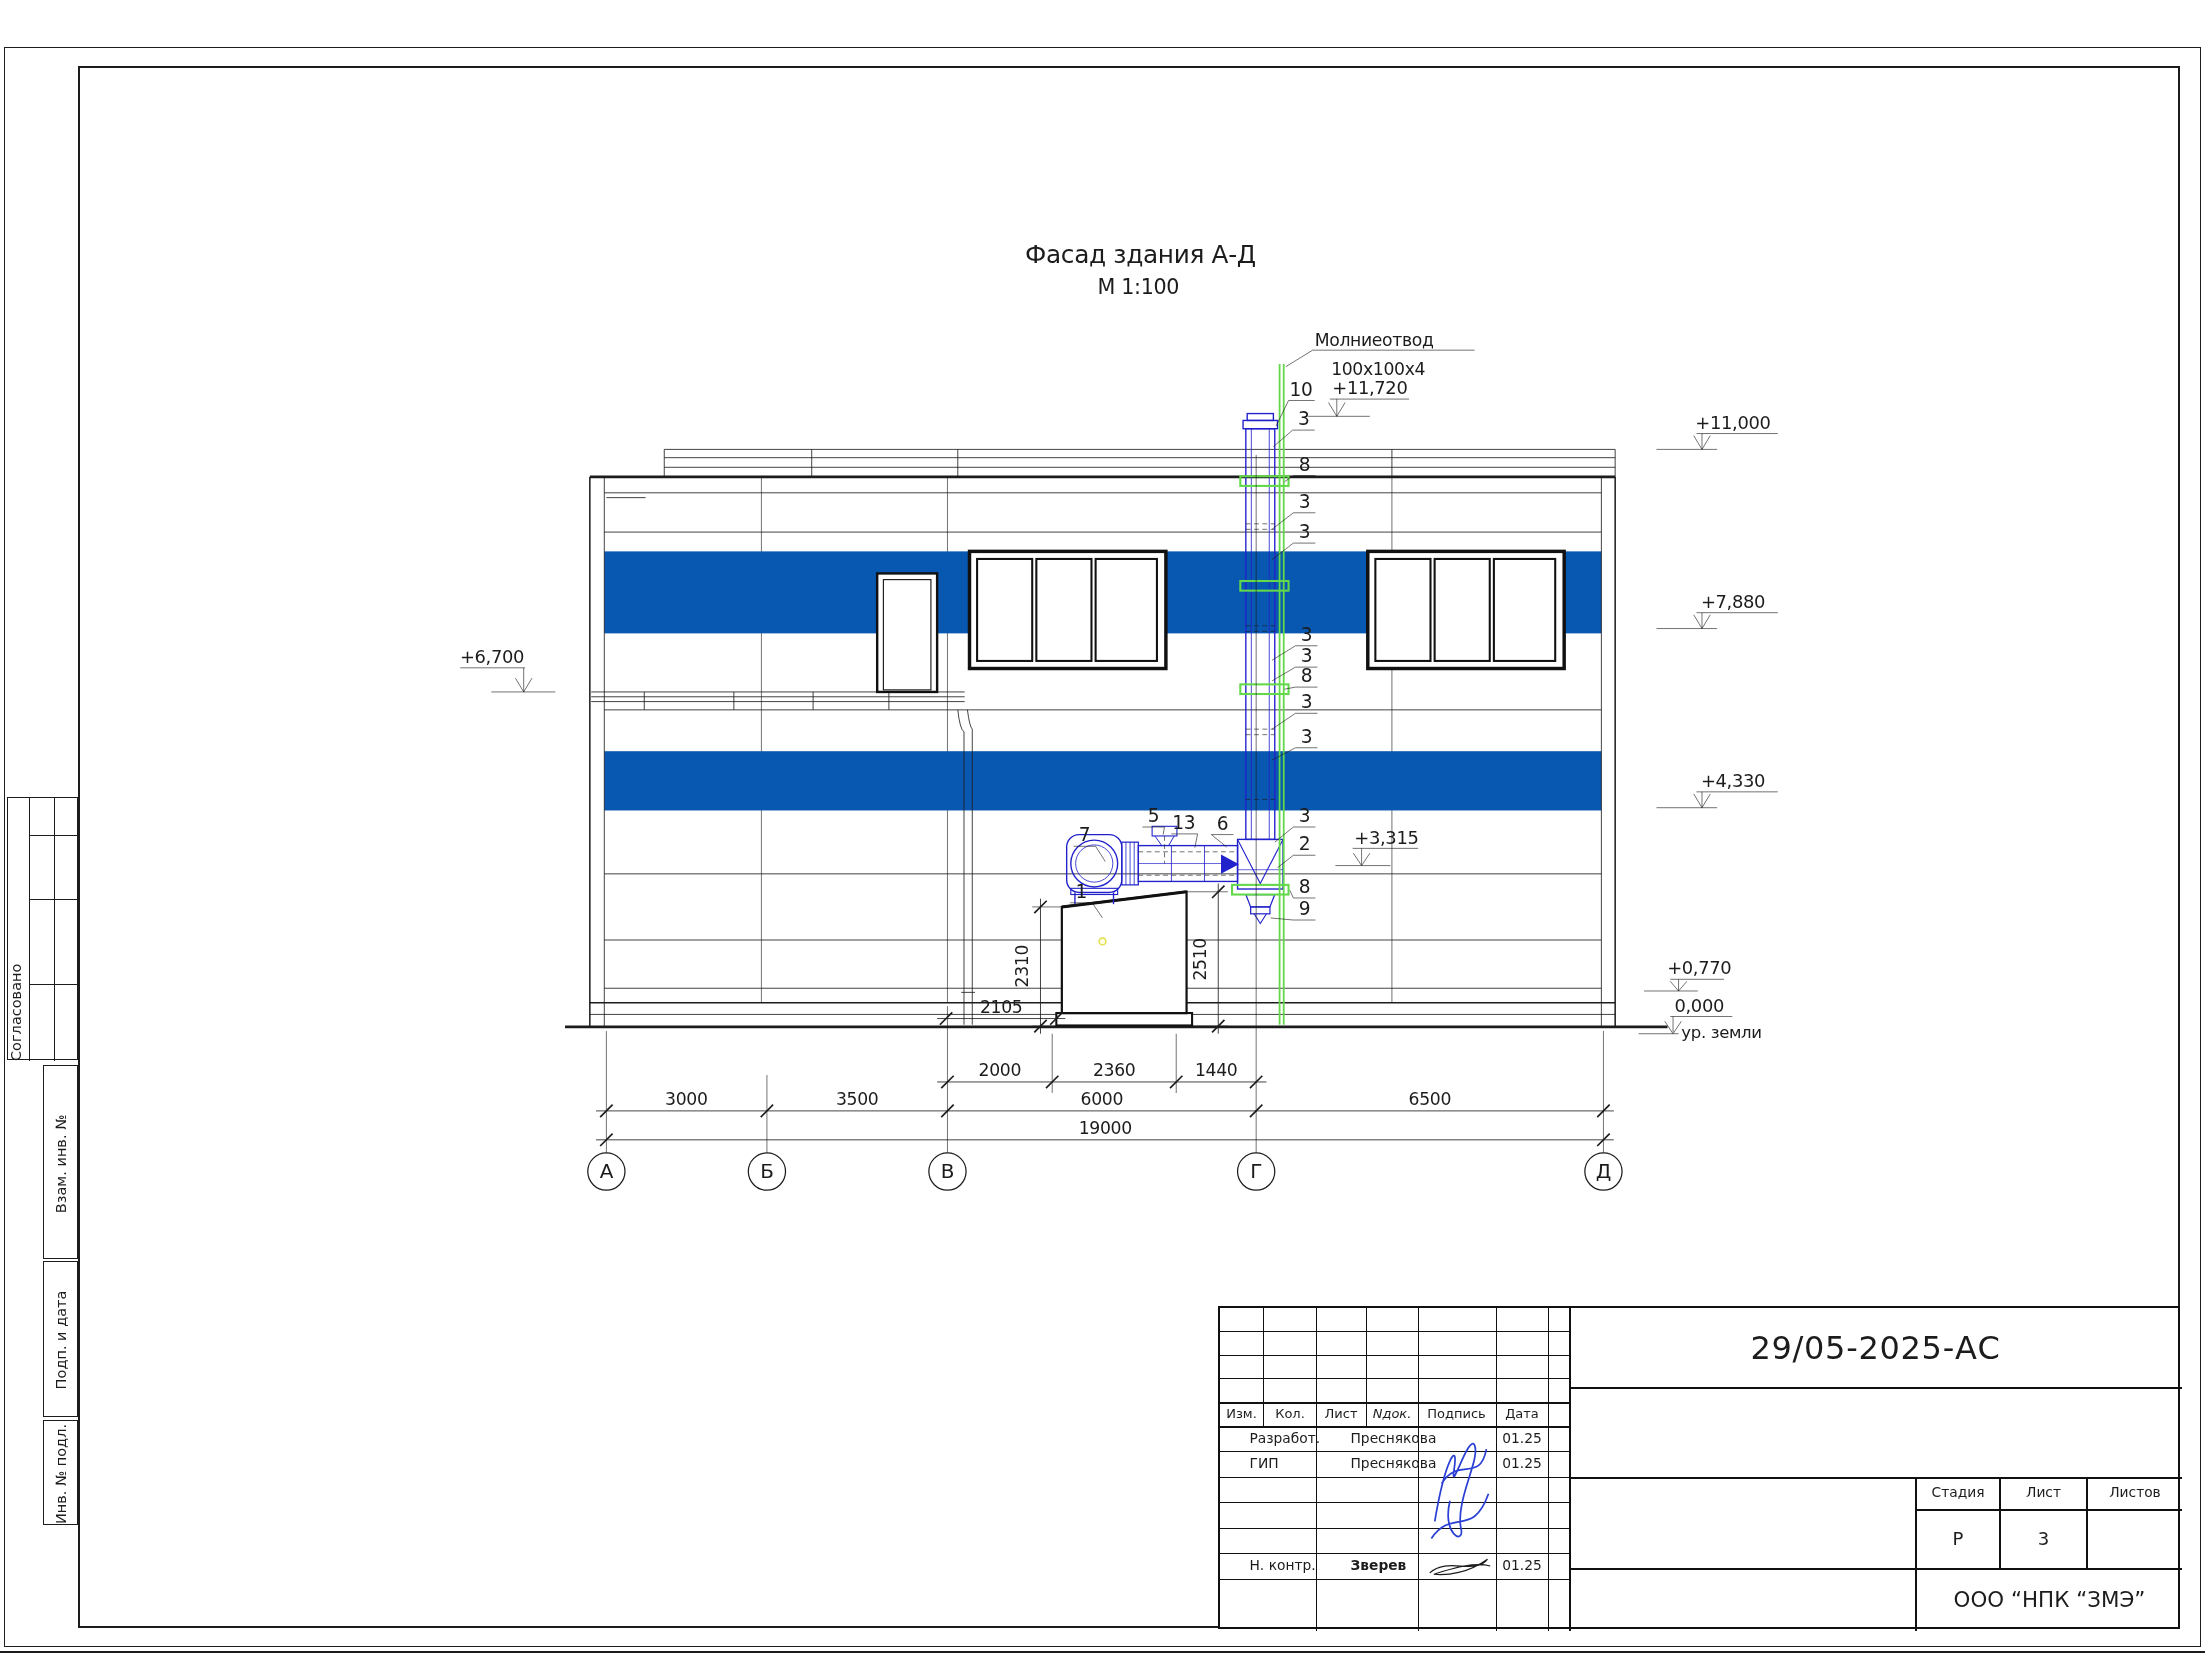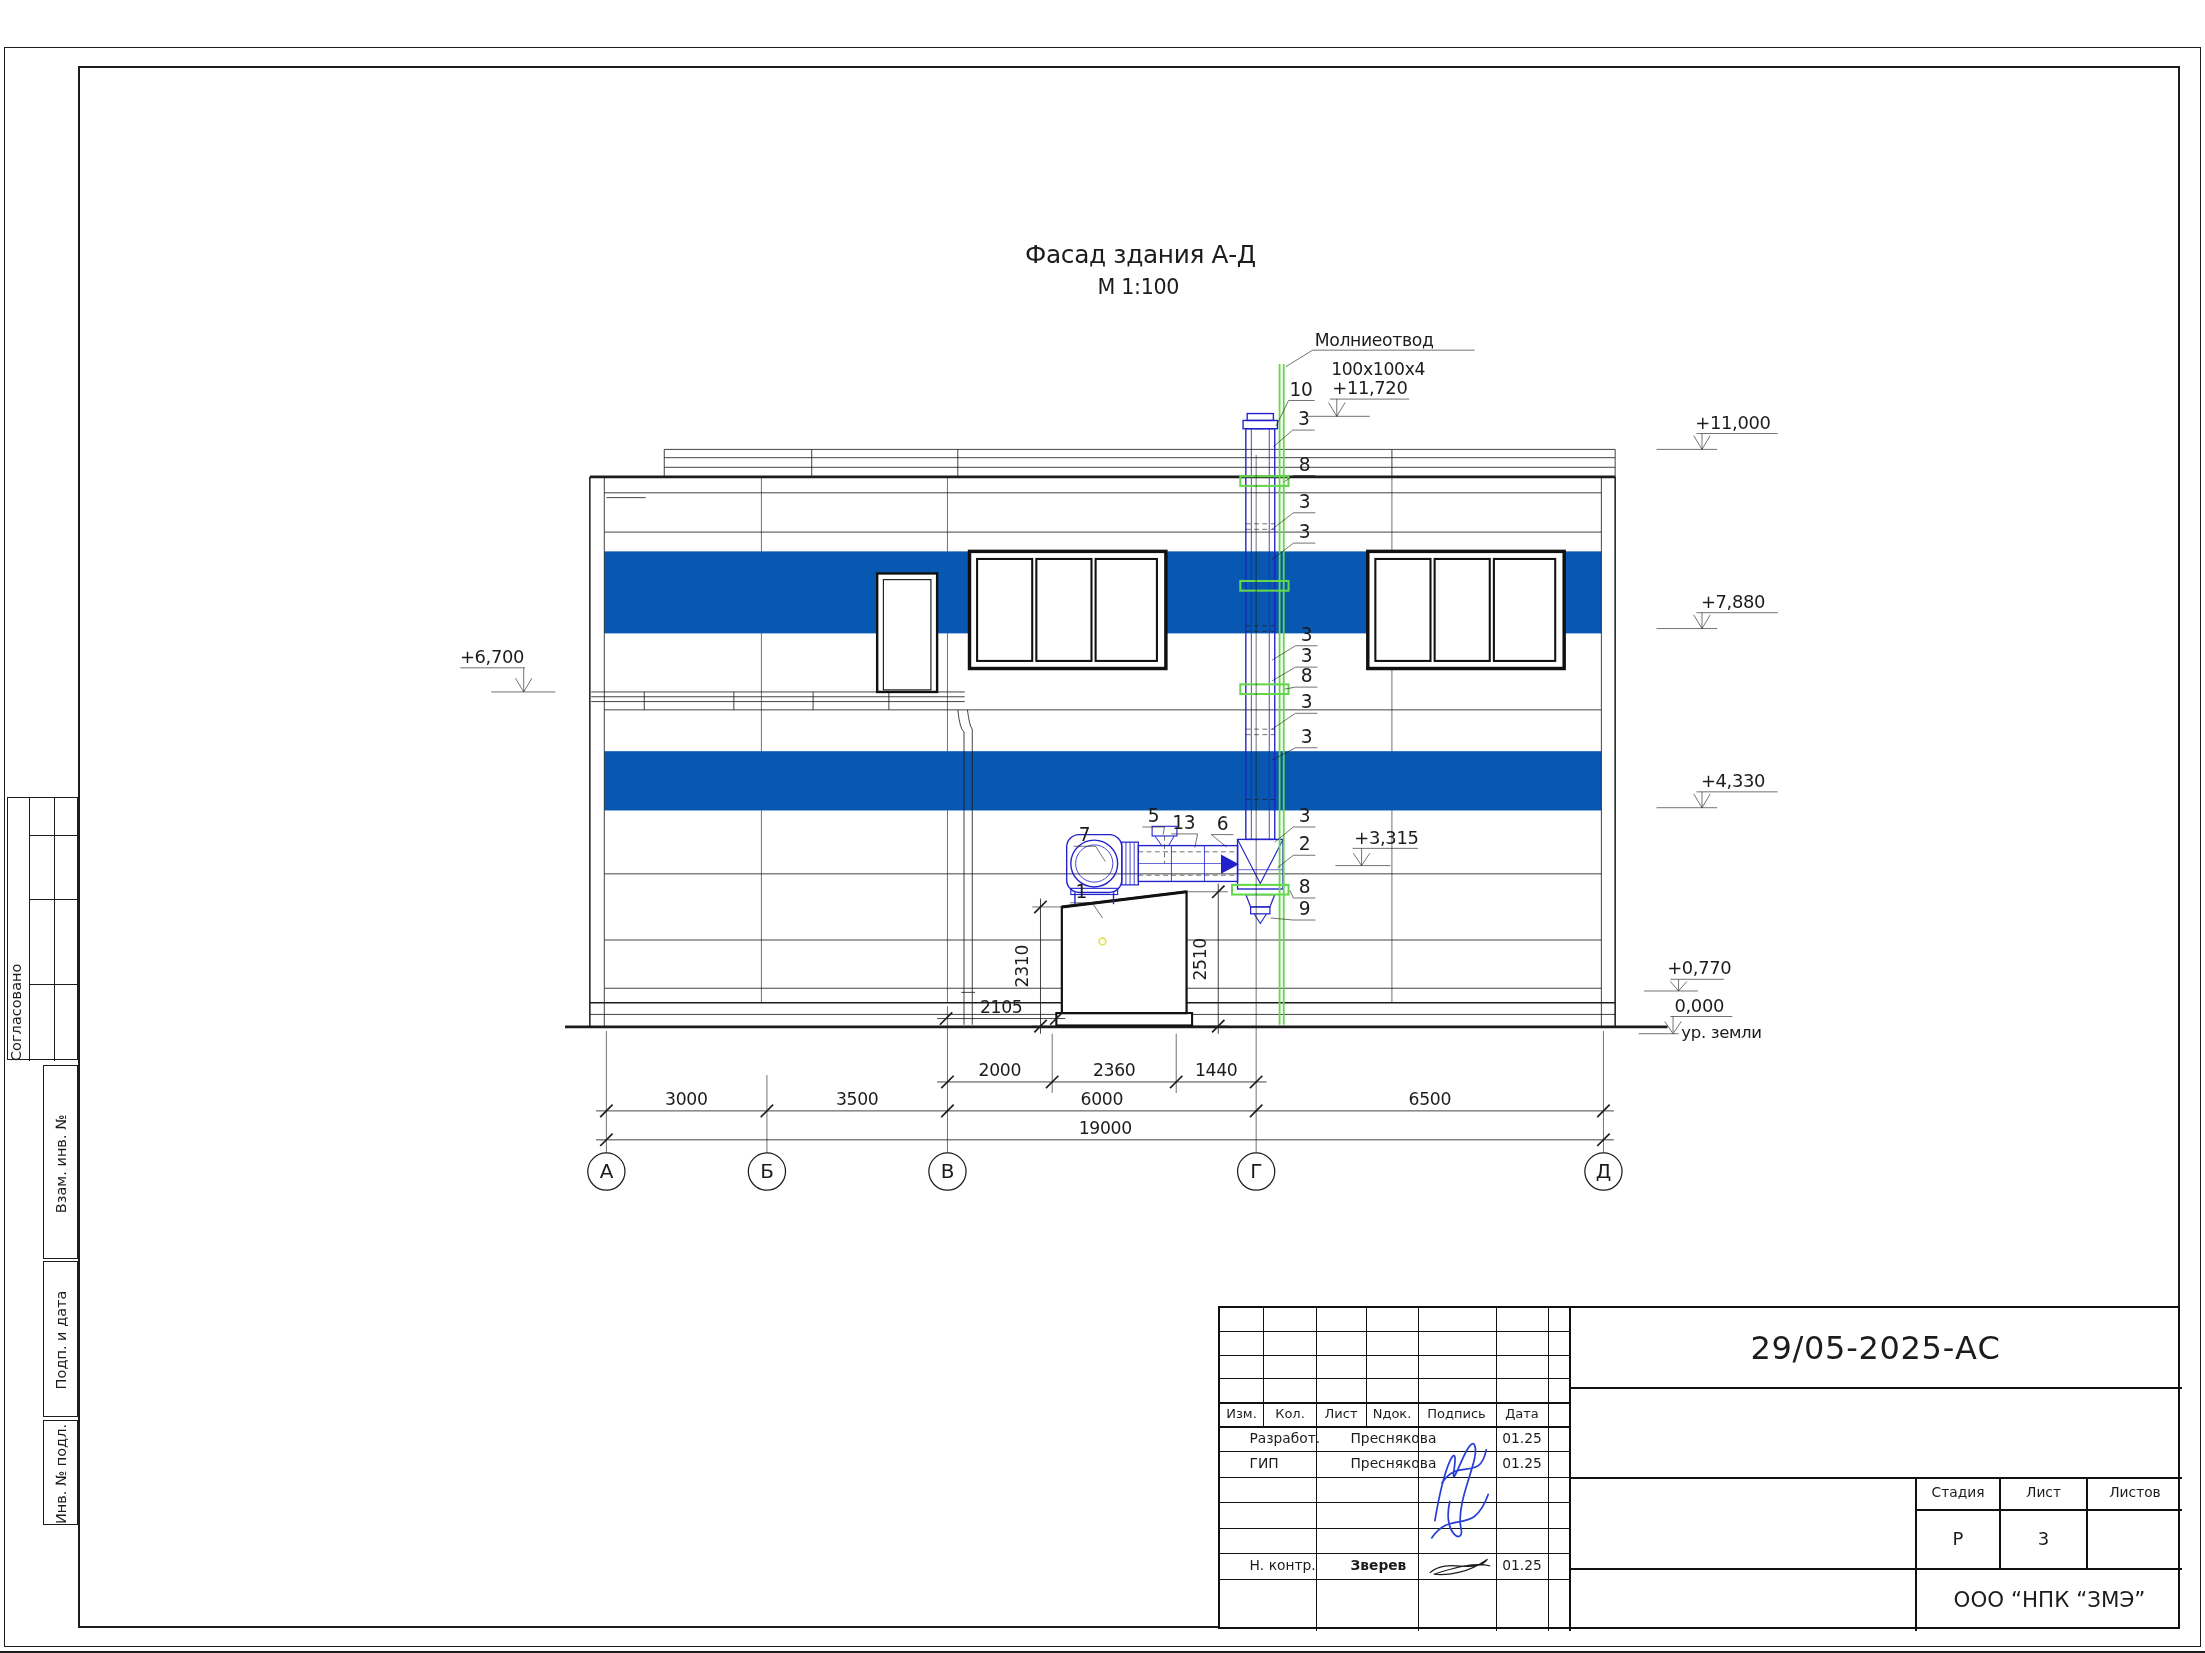--- a/index.html
+++ b/index.html
@@ -469,21 +469,21 @@
     <div class="tb-line" style="left:349px; top:169px; width:613px; height:2.4px;"></div>
     <div class="tb-line" style="left:349px; top:260px; width:613px; height:2.4px;"></div>
     <div class="tb-line" style="left:695px; top:169px; width:2.4px; height:154px;"></div>
     <div class="tb-line" style="left:779px; top:169px; width:2.1px; height:91px;"></div>
     <div class="tb-line" style="left:866px; top:169px; width:2.1px; height:91px;"></div>
     <div class="tb-line" style="left:695px; top:201px; width:267px; height:1.7px;"></div>
 
     <div class="tb-text" style="left:0;   top:95px; width:43px;  height:23px; font-size:13px;">Изм.</div>
     <div class="tb-text" style="left:43px; top:95px; width:54px;  height:23px; font-size:13px;">Кол.</div>
     <div class="tb-text" style="left:96px;top:95px; width:50px;  height:23px; font-size:13px;">Лист</div>
-    <div class="tb-text" style="left:146px;top:95px; width:52px;  height:23px; font-size:13px;">Nдок.</div>
+    <div class="tb-text" style="left:146px;top:95px; width:52px;  height:23px; font-size:13px;font-style:italic;">Nдок.</div>
     <div class="tb-text" style="left:198px;top:95px; width:77px; height:23px; font-size:13px;">Подпись</div>
     <div class="tb-text" style="left:276px;top:95px; width:52px;  height:23px; font-size:13px;">Дата</div>
 
     <div class="tb-text tb-left" style="left:0;   top:118px; width:96px; height:25.5px; font-size:13.8px;">Разработ.</div>
     <div class="tb-text tb-left" style="left:101px;top:118px; width:96px; height:25.5px; font-size:13.8px;">Преснякова</div>
     <div class="tb-text" style="left:276px;top:118px; width:52px; height:25.5px; font-size:13.8px;">01.25</div>
     <div class="tb-text tb-left" style="left:0;   top:143px; width:96px; height:25.5px; font-size:13.8px;">ГИП</div>
     <div class="tb-text tb-left" style="left:101px;top:143px; width:96px; height:25.5px; font-size:13.8px;">Преснякова</div>
     <div class="tb-text" style="left:276px;top:143px; width:52px; height:25.5px; font-size:13.8px;">01.25</div>
     <div class="tb-text tb-left" style="left:0;   top:245px; width:96px; height:25.5px; font-size:13.8px;">Н. контр.</div>

